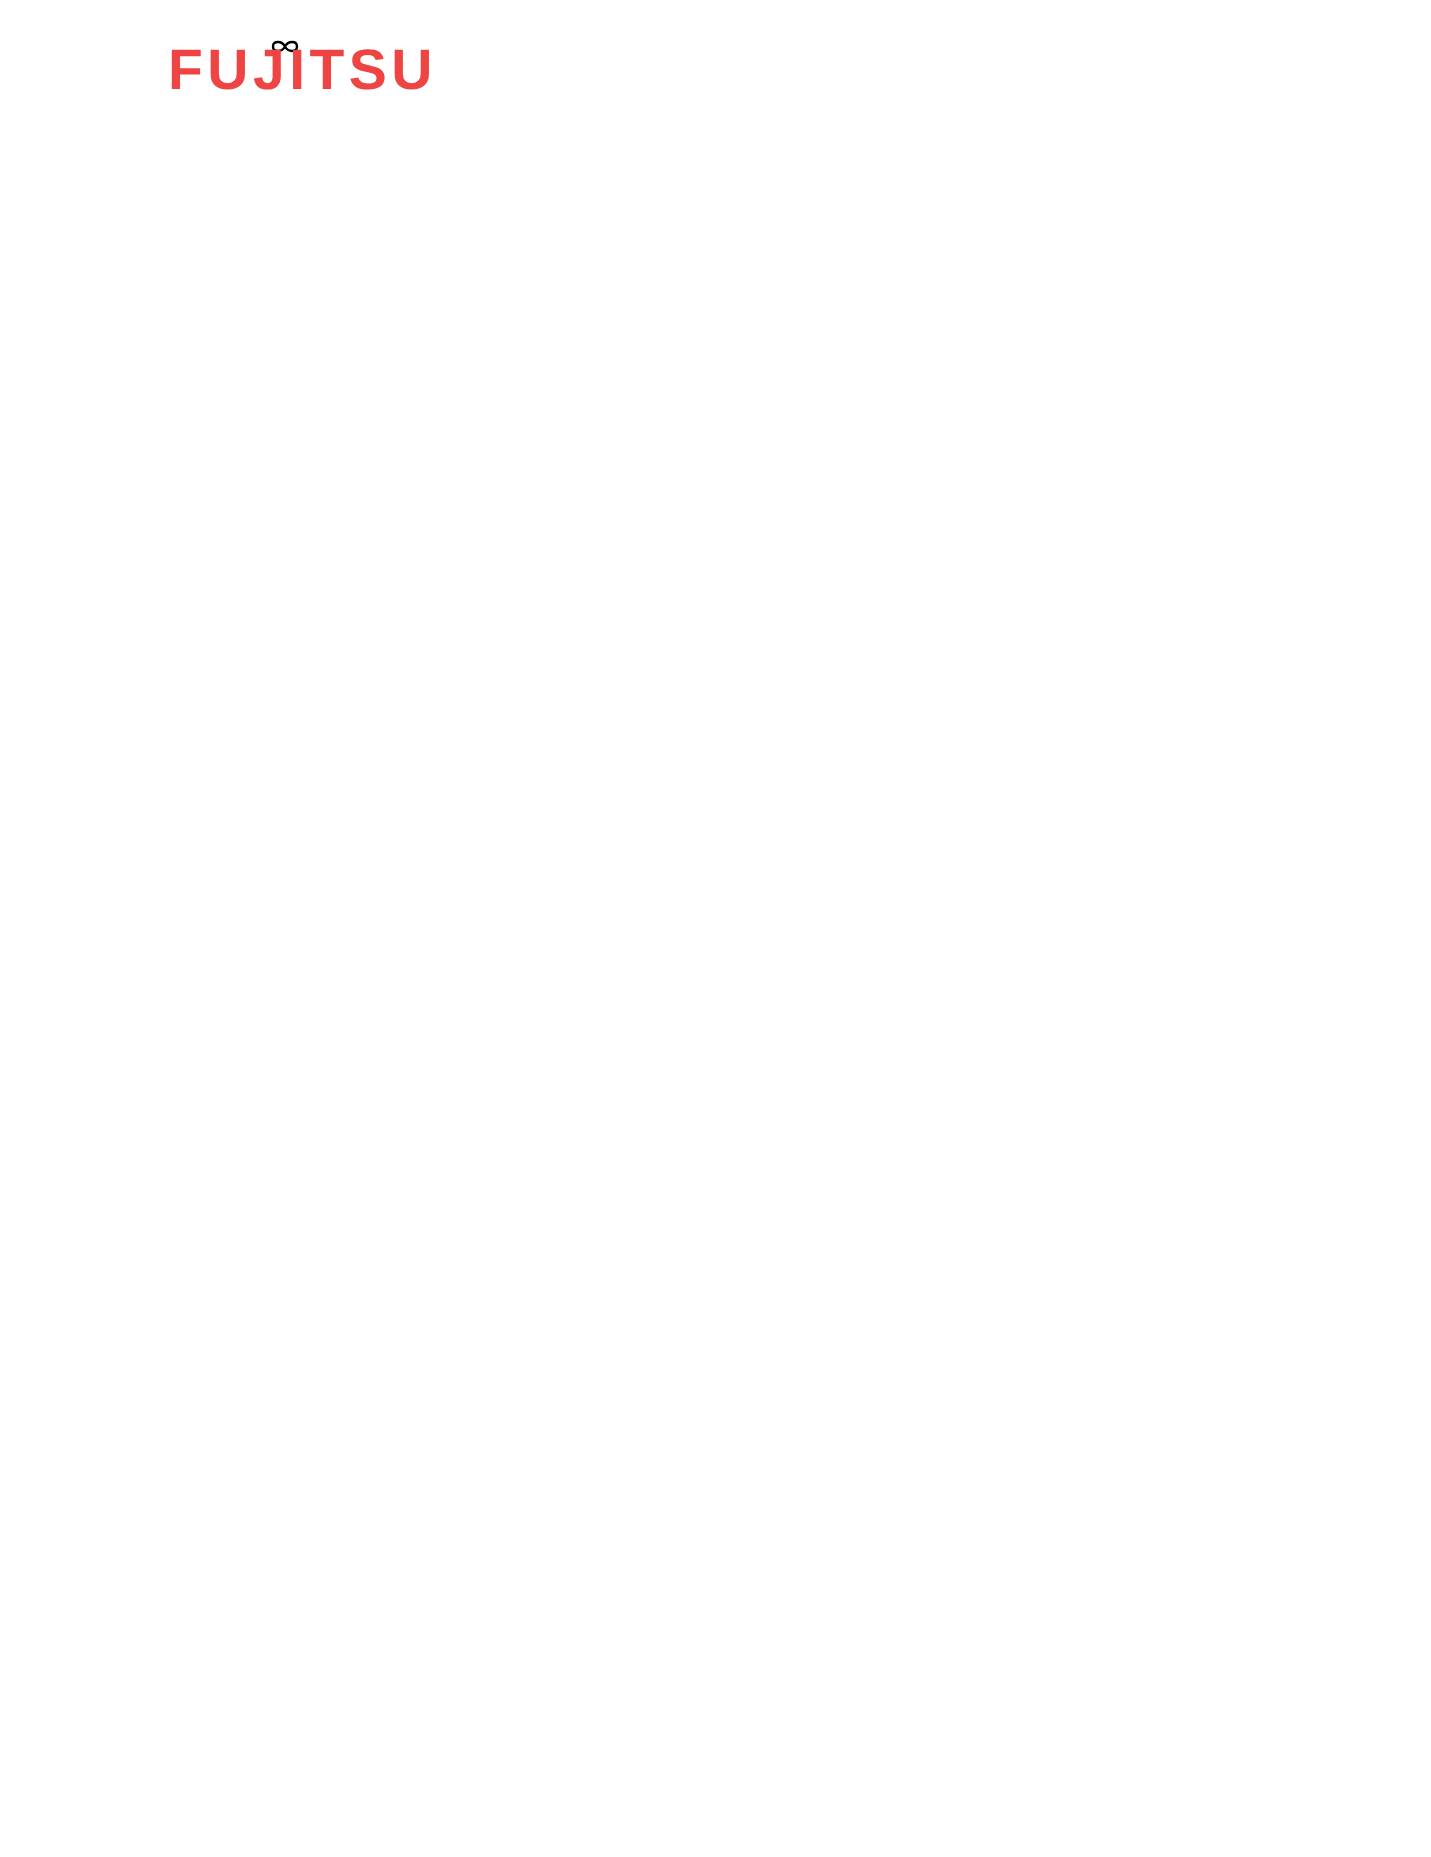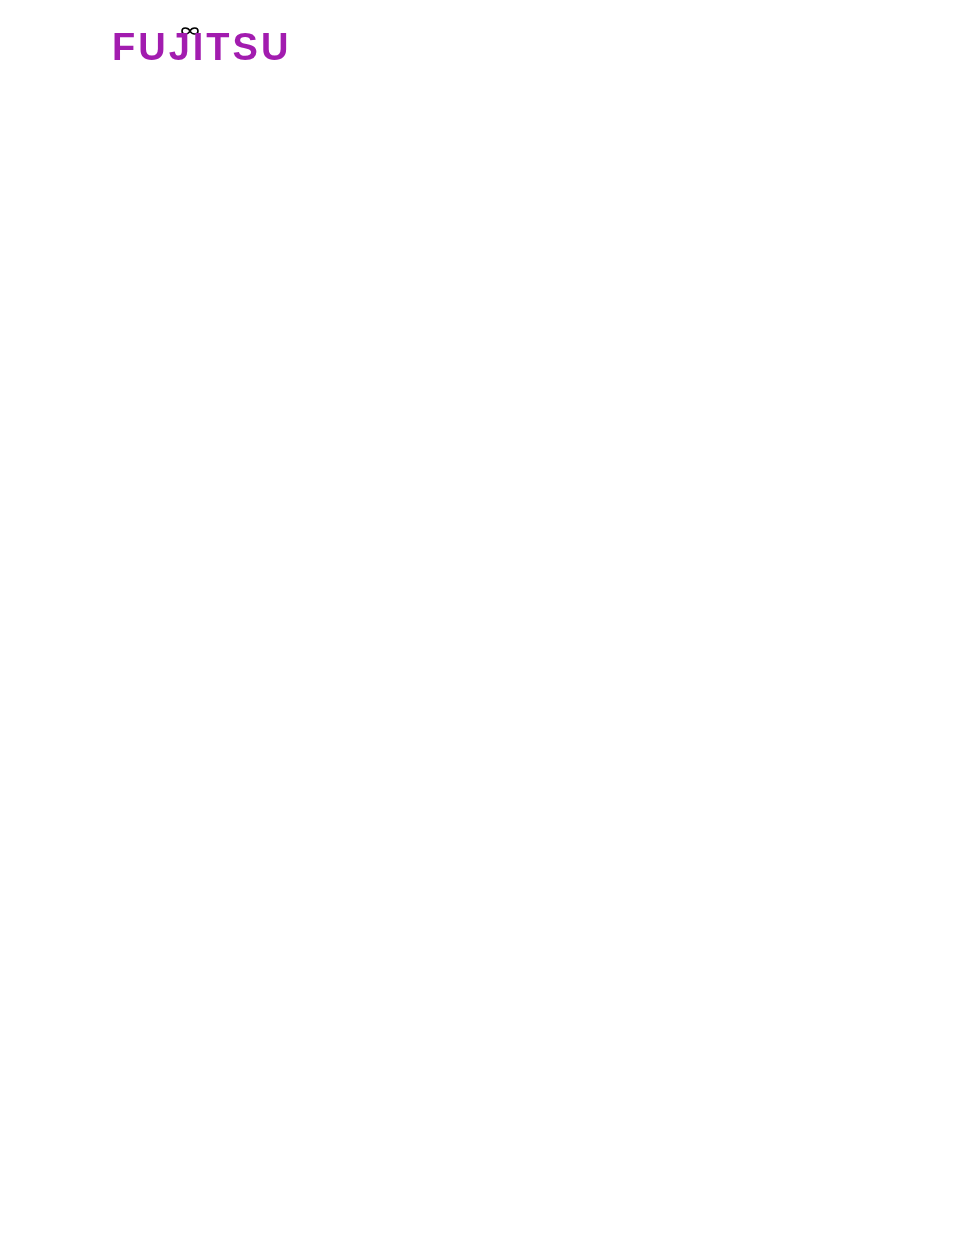--- a/index.html
+++ b/index.html
@@ -22,21 +22,21 @@
     height: 110px;
   }
   .fujitsu-logo {
     position: absolute;
     left: 112px;
     top: 26px;
     font-family: Arial, Helvetica, sans-serif;
     font-weight: 900;
     font-size: 38px;
     letter-spacing: 3px;
-    color: #a21caf;
+    color: #ef4444;
   }
   
   .infinity-mark {
     position: absolute;
     left: 176px;
     top: 22px;
     width: 28px;
     height: 18px;
   }
   .infinity-mark svg { display: block; }

